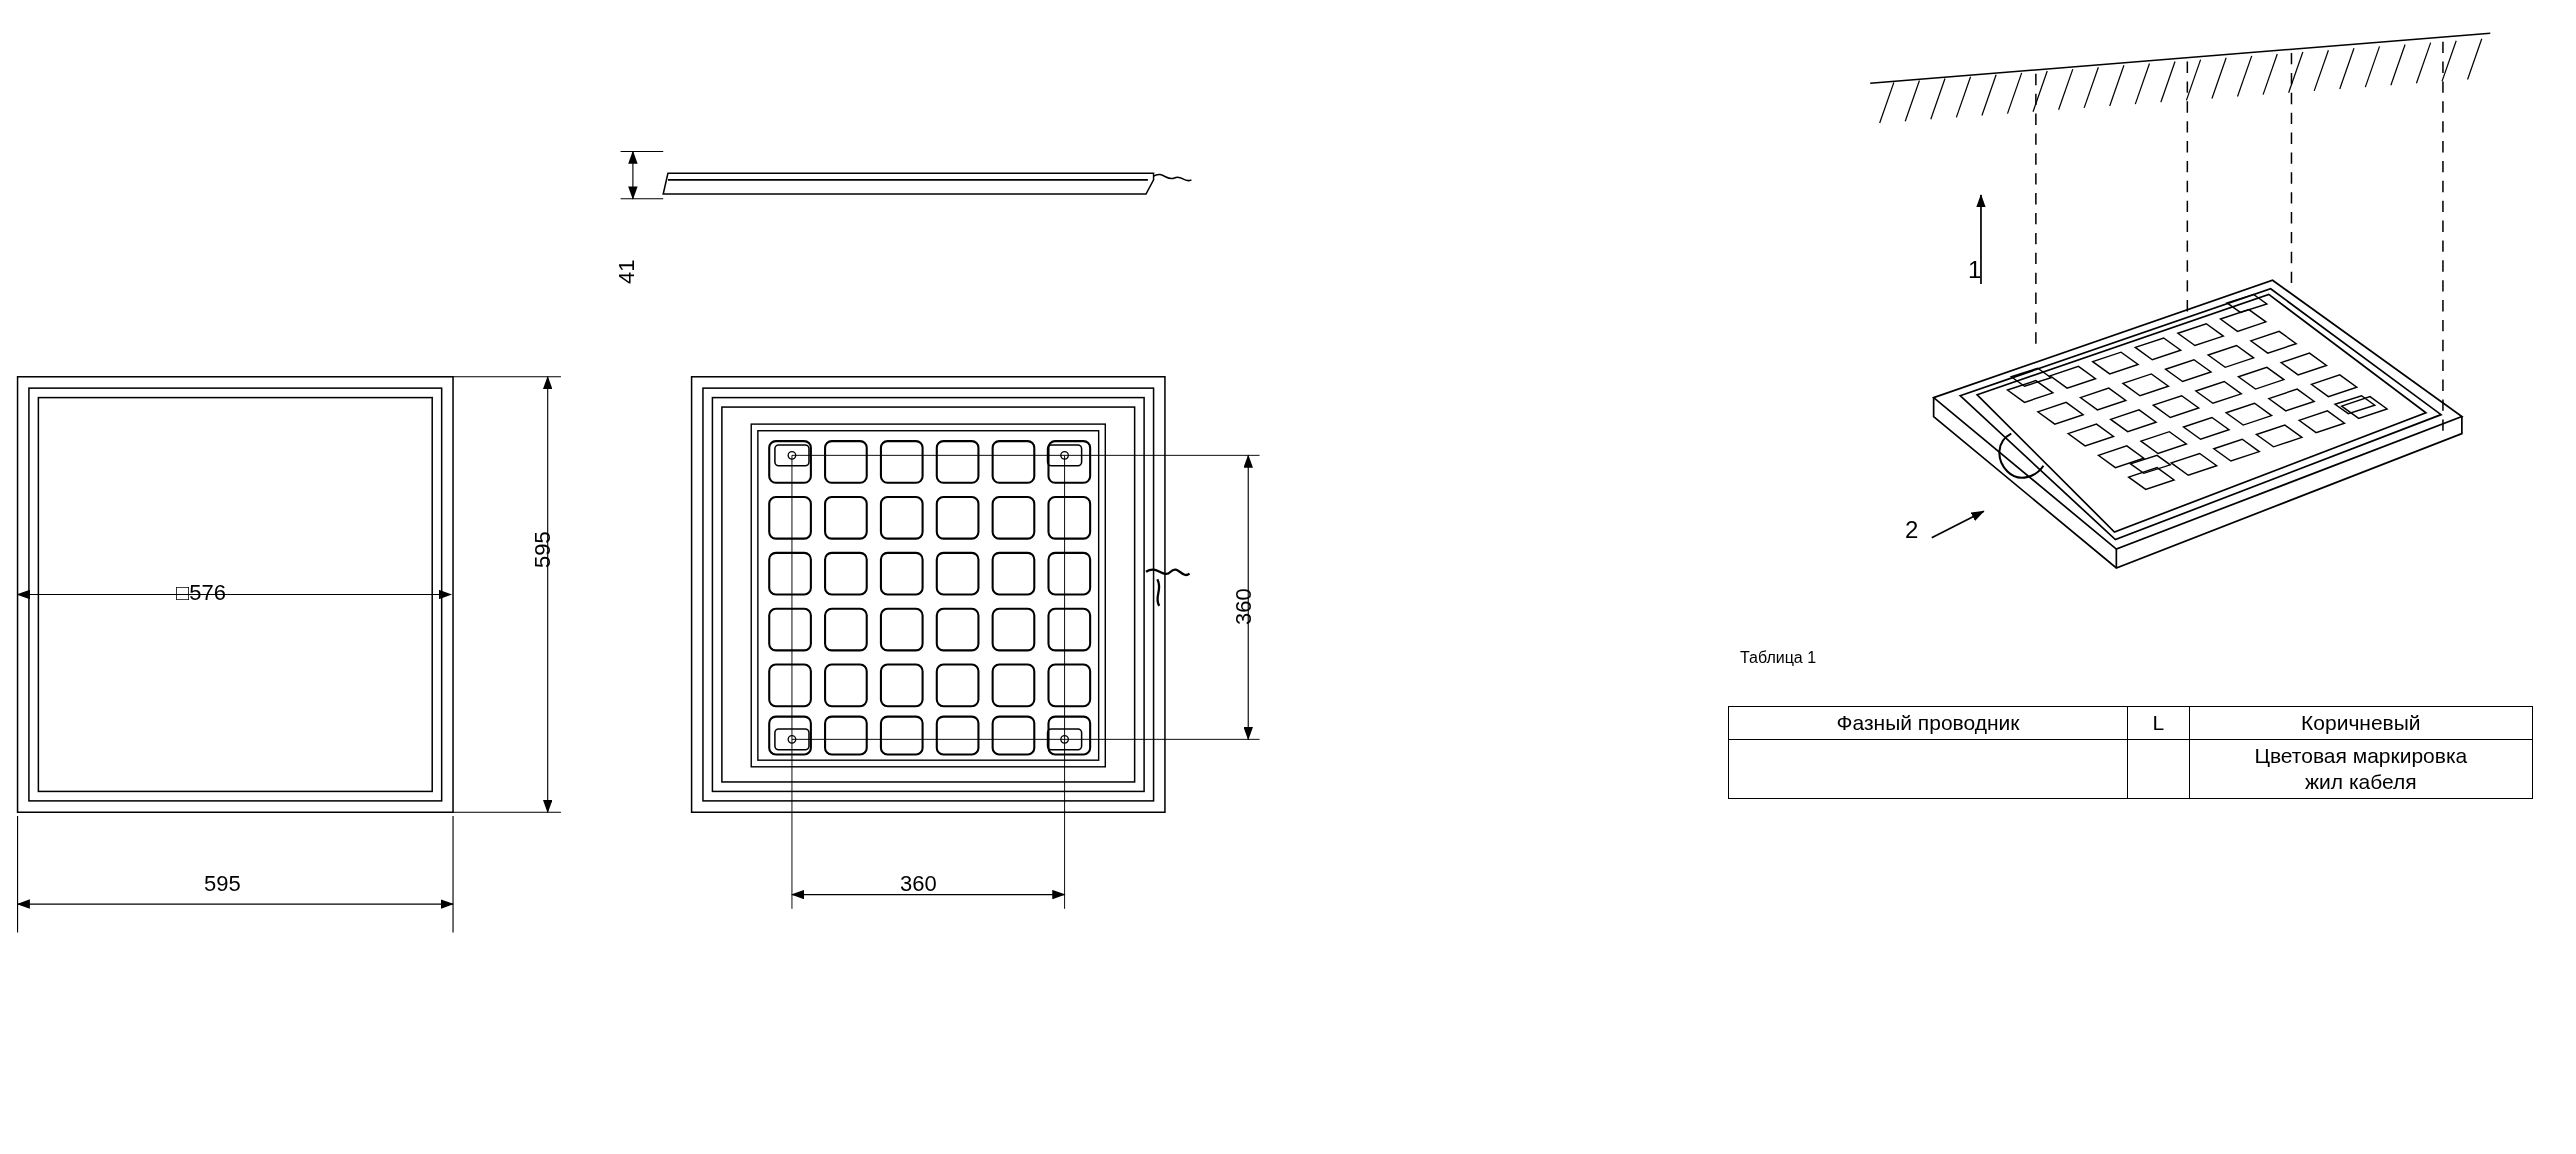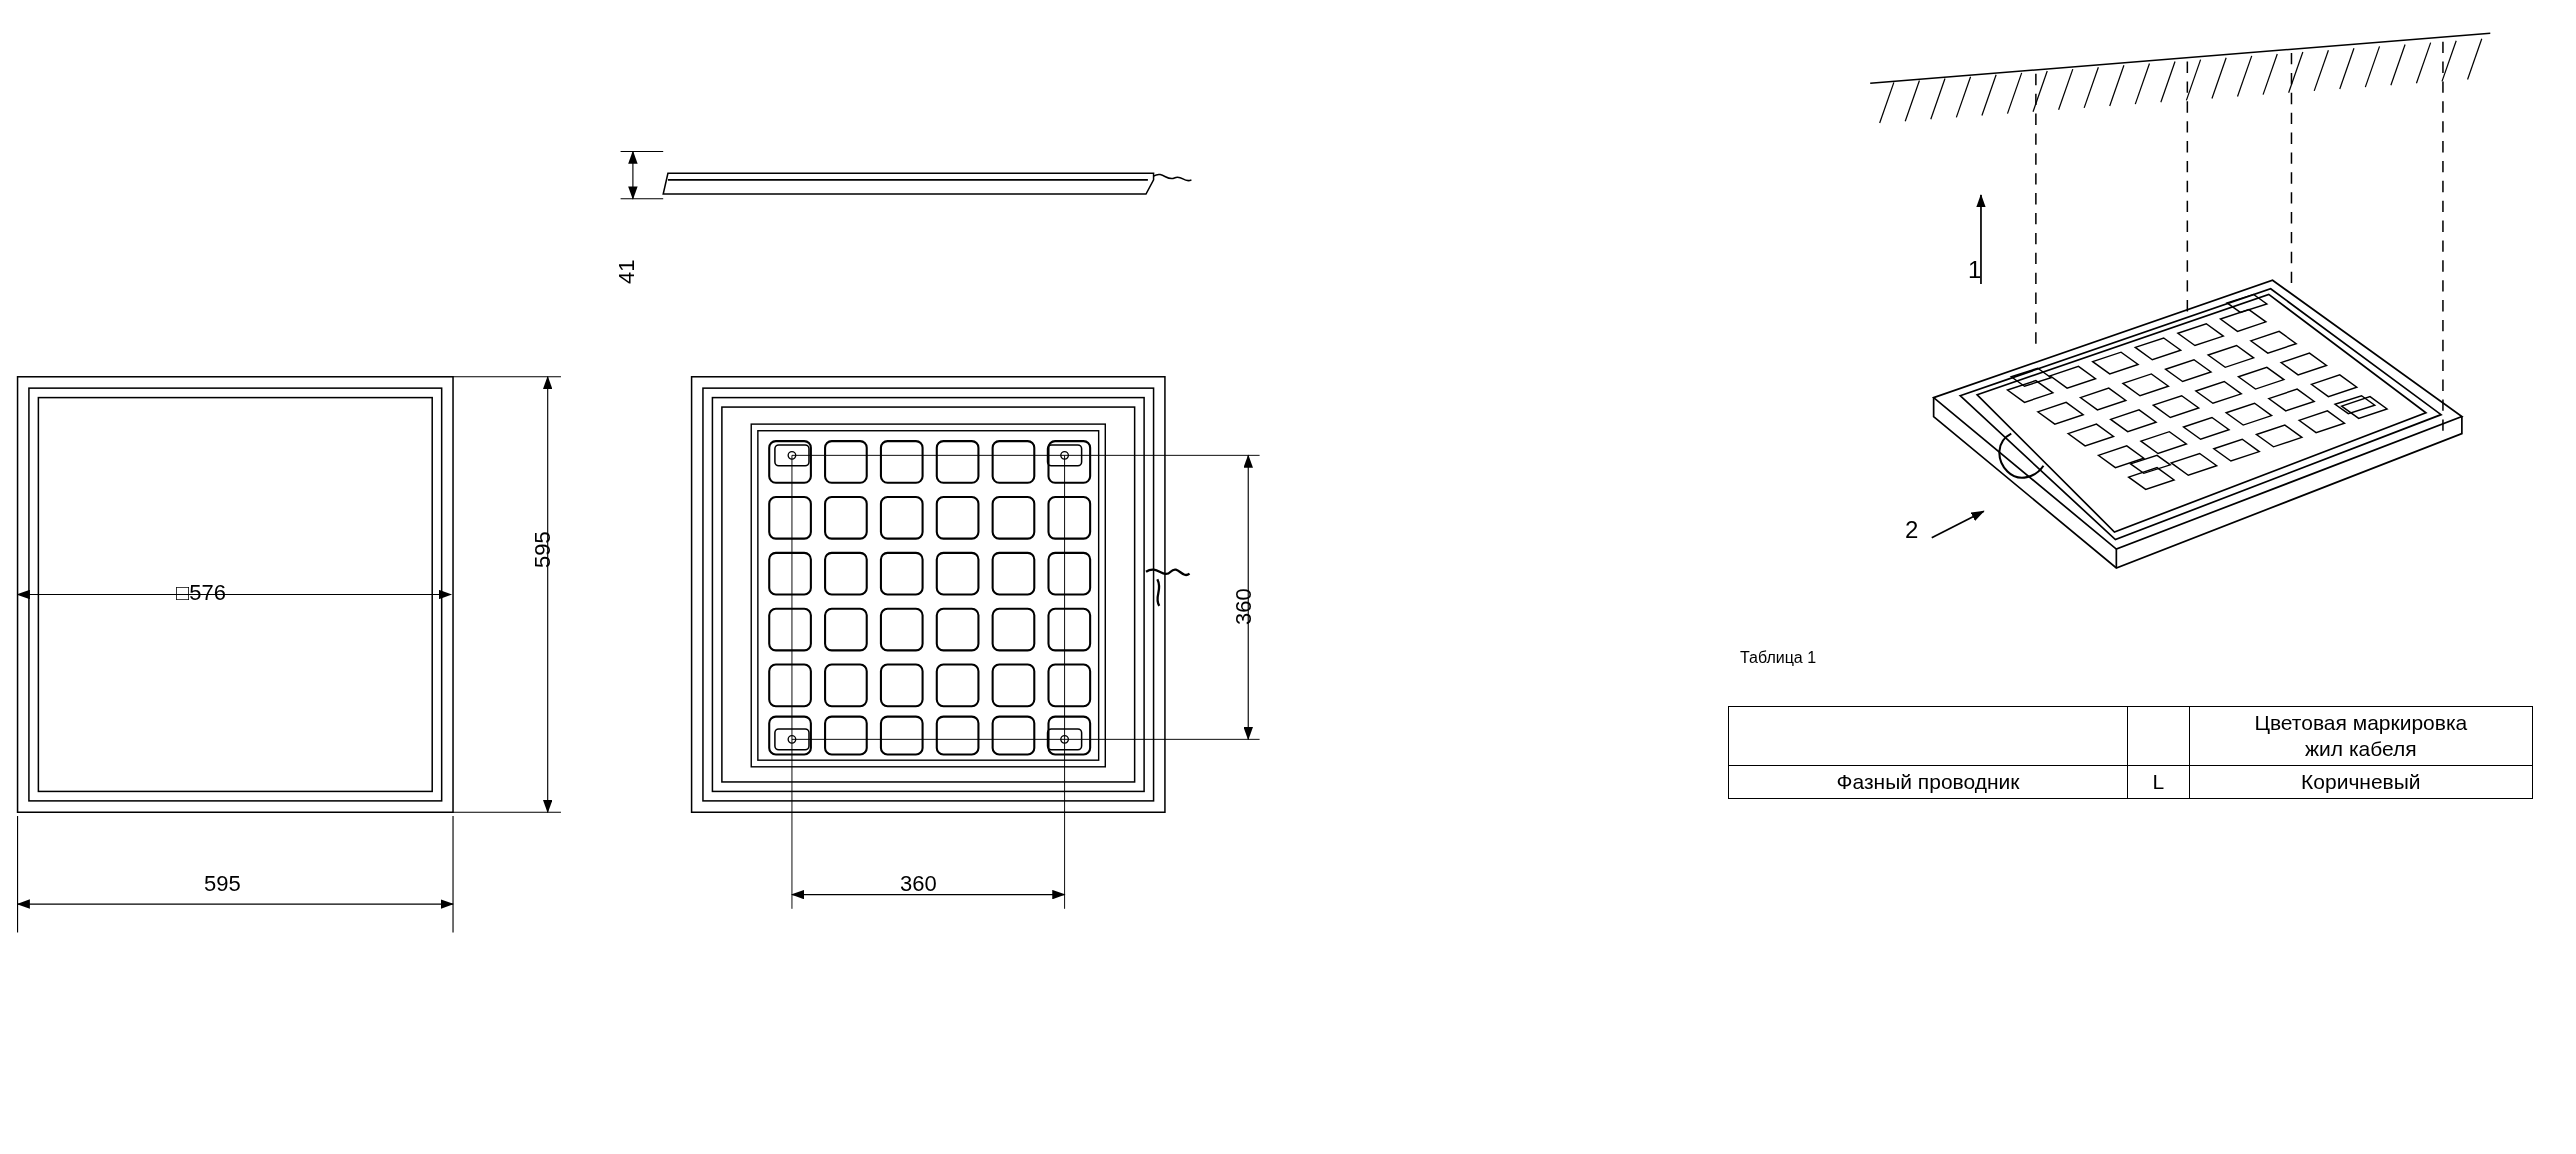--- a/index.html
+++ b/index.html
@@ -320,32 +320,32 @@
   <div class="txt" style="left:1968px; top:256px; font-size:24px;">1</div>
 
   <div class="txt" style="left:1905px; top:516px; font-size:24px;">2</div>
 
   <div class="txt tablabel" style="left:1728px; top:649px;">Таблица 1</div>
 
   <div class="table-wrap">
     <table class="t1">
       <tbody>
         <tr>
+          <td class="c1">Фазный проводник</td>
+          <td class="c2">L</td>
+          <td class="c3">Коричневый</td>
+        </tr>
+        <tr>
           <td class="c1"></td>
           <td class="c2"></td>
           <td class="c3">
             <span>Цветовая маркировка</span><br>
             <span>жил кабеля</span>
           </td>
         </tr>
-        <tr>
-          <td class="c1">Фазный проводник</td>
-          <td class="c2">L</td>
-          <td class="c3">Коричневый</td>
-        </tr>
       </tbody>
     </table>
   </div>
 
 
 
 </div>
 
 
 </body></html>

